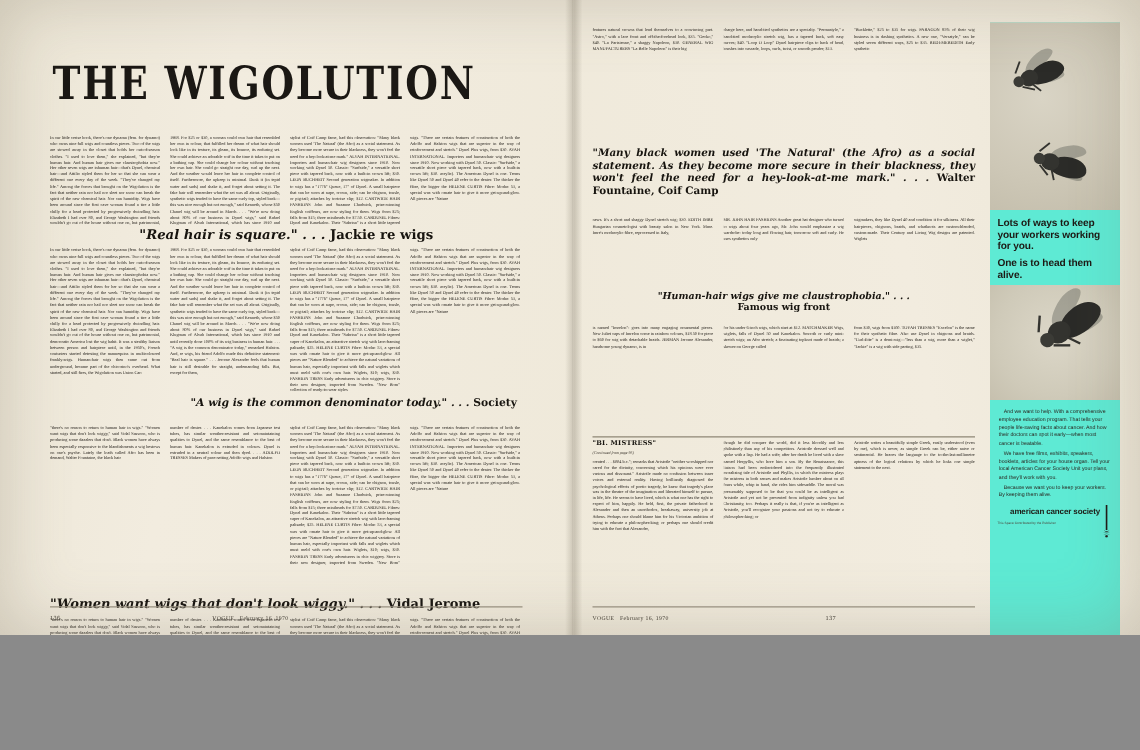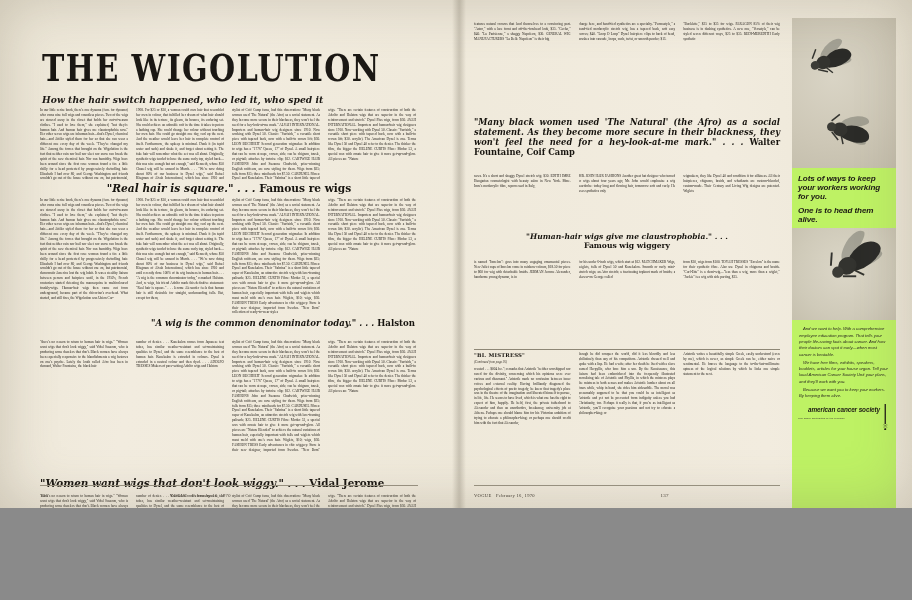--- a/index.html
+++ b/index.html
@@ -144,24 +144,23 @@
     border: 0;
     border-top: .6px solid #8e8776;
     margin: 5px 0 5px 0;
   }
 
   
   #ad {
     position: absolute;
     left: 792px; top: 18px;
     width: 104px; height: 548px;
-    background: #bef264;
+    background: #5eead4;
     font-family: "Liberation Sans", sans-serif;
     color: #1d1a15;
-    font-style: italic;
   }
   #ad-photo-top {
     position: relative;
     width: 104px; height: 150px;
     background: radial-gradient(circle at 40% 40%, #d9d4c5 0%, #cdc7b6 60%, #c3bdab 100%);
     overflow: hidden;
   }
   #ad-photo-mid {
     position: relative;
     width: 104px; height: 92px;
@@ -289,21 +288,20 @@
 
 <div id="page">
 
   <div class="sheet" id="left-sheet"></div>
   <div class="sheet" id="right-sheet"></div>
   <div id="gutter"></div>
 
   <div id="left-page">
 
     <h1 id="main-title">THE WIGOLUTION</h1>
-    <div id="deck">How the hair switch happened, who led it, who sped it</div>
 
     <div class="fourcol" style="top:86px;">
       <div class="col col-text" style="height:72px; overflow:hidden;">In our little cerise book, there's one dynama (fem. for dynamo) who owns nine full wigs and countless pieces. Two of the wigs are stowed away in the closet that holds her out-of-season clothes. "I used to love them," she explained, "but they're human hair. And human hair gives me claustrophobia now." Her other seven wigs are inhuman hair—that's Dynel, chemical hair—and Attilio styled them for her so that she can wear a different one every day of the week. "They've changed my life."
 
 Among the forces that brought on the Wigolution is the fact that neither rain nor hail nor sleet nor snow can break the spirit of the new chemical hair. Nor can humidity.
 
 Wigs have been around since the first cave woman found a tire a little chilly for a head protected by progressively dwindling hair. Elizabeth I had over 80, and George Washington and friends wouldn't go out of the house without one on, but patrimonial, democratic America lost the wig habit. It was a stealthy liaison between person and hairpiece until, in the 1950's, French couturiers started detesting the mannequins in multicoloured frankly-wigs. Human-hair wigs then came out from underground, became part of the chicorino's overhead.
 
 What started, and still fires, the Wigolution was Union Car-</div>
       <div class="col col-text" style="height:72px; overflow:hidden;">1968. For $25 or $30, a woman could own hair that resembled her own in colour, that fulfilled her dream of what hair should look like in its texture, its gleam, its bounce, its enduring set. She could achieve an adorable coif in the time it takes to put on a bathing cap. She could change her colour without touching her own hair. She could go straight one day, curl up the next. And the weather would leave her hair in complete control of itself. Furthermore, the upkeep is minimal. Dunk it (in tepid water and suds) and shake it, and forget about setting it. The fake hair will remember what the set was all about.
@@ -326,21 +324,21 @@
 
 AVAH INTERNATIONAL. Importers and human-hair wig designers since 1910. Now working with Dynel 50. Classic: "Surfside," a versatile short piece with tapered back, now with a built-in crown lift; $30.
 
 acrylic). The American Dynel is one. Terms like Dynel 50 and Dynel 40 refer to the denier. The thicker the fibre, the bigger the
 
 HELENE CURTIS Fibre: Modac 53, a special wax with ornate hair to give it more get-up-and-glow. All pieces are "Nature</div>
     </div>
 
     <div class="quote-band" style="top:160px; font-size:10.6px;">
       <span class="qi">"Real hair is square." . . .</span>
-      <span class="attrib">Famous re wigs</span>
+      <span class="attrib">Jackie re wigs</span>
     </div>
 
     <div class="fourcol" style="top:176px;">
       <div class="col col-text" style="height:118px; overflow:hidden;">In our little cerise book, there's one dynama (fem. for dynamo) who owns nine full wigs and countless pieces. Two of the wigs are stowed away in the closet that holds her out-of-season clothes. "I used to love them," she explained, "but they're human hair. And human hair gives me claustrophobia now." Her other seven wigs are inhuman hair—that's Dynel, chemical hair—and Attilio styled them for her so that she can wear a different one every day of the week. "They've changed my life."
 
 Among the forces that brought on the Wigolution is the fact that neither rain nor hail nor sleet nor snow can break the spirit of the new chemical hair. Nor can humidity.
 
 Wigs have been around since the first cave woman found a tire a little chilly for a head protected by progressively dwindling hair. Elizabeth I had over 80, and George Washington and friends wouldn't go out of the house without one on, but patrimonial, democratic America lost the wig habit. It was a stealthy liaison between person and hairpiece until, in the 1950's, French couturiers started detesting the mannequins in multicoloured frankly-wigs. Human-hair wigs then came out from underground, became part of the chicorino's overhead.
 
 What started, and still fires, the Wigolution was Union Car-</div>
@@ -364,21 +362,21 @@
 
 AVAH INTERNATIONAL. Importers and human-hair wig designers since 1910. Now working with Dynel 50. Classic: "Surfside," a versatile short piece with tapered back, now with a built-in crown lift; $30.
 
 acrylic). The American Dynel is one. Terms like Dynel 50 and Dynel 40 refer to the denier. The thicker the fibre, the bigger the
 
 HELENE CURTIS Fibre: Modac 53, a special wax with ornate hair to give it more get-up-and-glow. All pieces are "Nature</div>
     </div>
 
     <div class="quote-band" style="top:296px; left:108px; width:270px; font-size:8.6px;">
       <span class="qi">"A wig is the common denominator today." . . .</span>
-      <span class="attrib">Halston</span>
+      <span class="attrib">Society</span>
     </div>
 
     <div class="fourcol" style="top:318px;">
       <div class="col col-text" style="height:112px; overflow:hidden;">"there's no reason to return to human hair in wigs."
 
 "Women want wigs that don't look wiggy," said Vidal Sassoon, who is producing some dazzlers that don't.
 
 Black women have always been especially responsive to the blandishments a wig bestows on one's psyche. Lately the loath called Afro has been in demand, Walter Fountaine, the black hair</div>
       <div class="col col-text" style="height:112px; overflow:hidden;">number of denier. . . . Kanekalon comes from Japanese test tubes, has similar weather-resistant and set-maintaining qualities to Dynel, and the same resemblance to the best of human hair. Kanekalon is extruded in colours. Dynel is extruded in a neutral colour and then dyed. . . .
 
@@ -464,21 +462,21 @@
     <div class="threecol" style="top:152px;">
       <div class="col col-text" style="height:54px; overflow:hidden;">news. It's a short and shaggy Dynel stretch wig; $30.
 
 EDITH IMRE Hungarian cosmetologist with beauty salon in New York. Mme. Imre's modacrylic fibre, reprocessed in Italy,</div>
       <div class="col col-text" style="height:54px; overflow:hidden;">MR. JOHN HAIR FASHIONS Another great hat designer who turned to wigs about four years ago, Mr. John would emphasize a wig wardrobe: today long and flowing hair, tomorrow soft and curly. He uses synthetics only</div>
       <div class="col col-text" style="height:54px; overflow:hidden;">wigmakers, they like Dynel 40 and condition it for silkiness. All their hairpieces, chignons, braids, and whatknots are custom-blended, custom-made. Their Century and Living Wig designs are patented. Wiglets</div>
     </div>
 
     <div class="rquote" style="top:210px; font-size:7.6px; text-align:center;">
       <span class="qi">"Human-hair wigs give me claustrophobia." . . .</span><br>
-      <span class="attrib">Famous wig wiggery</span>
+      <span class="attrib">Famous wig front</span>
     </div>
 
     <div class="threecol" style="top:238px;">
       <div class="col col-text" style="height:78px; overflow:hidden;">is named "Imrelon": goes into many engaging ornamental pieces. New Juliet caps of Imrelon come in rainbow colours, $18.50 for piece to $60 for wig with detachable braids.
 
 JERMAN Jerome Alexander, handsome young dynamo, is in</div>
       <div class="col col-text" style="height:78px; overflow:hidden;">for his under 6-inch wigs, which start at $12.
 
 MATCHMAKER Wigs, wiglets, falls of Dynel 50 and Kanekalon. Smooth or curly mini-stretch wigs; an Afro stretch; a fascinating topknot made of braids; a skewer-on George called</div>
       <div class="col col-text" style="height:78px; overflow:hidden;">from $30, wigs from $100.

